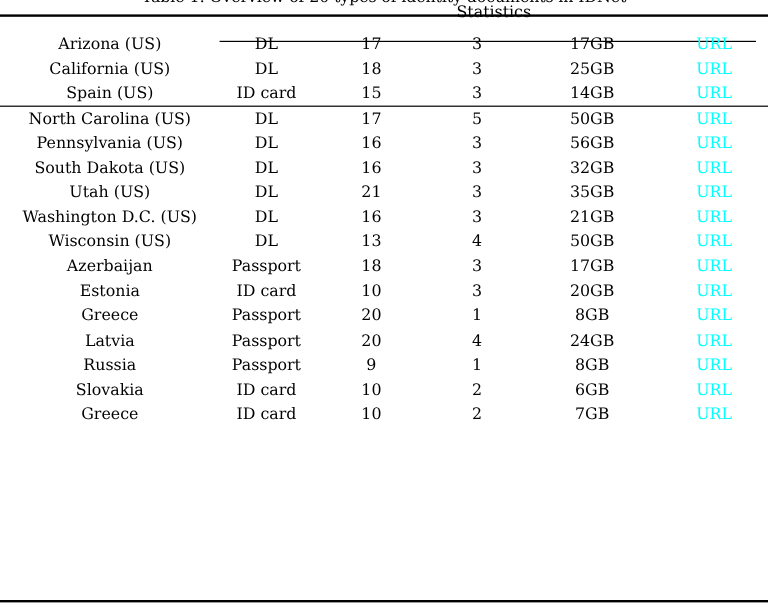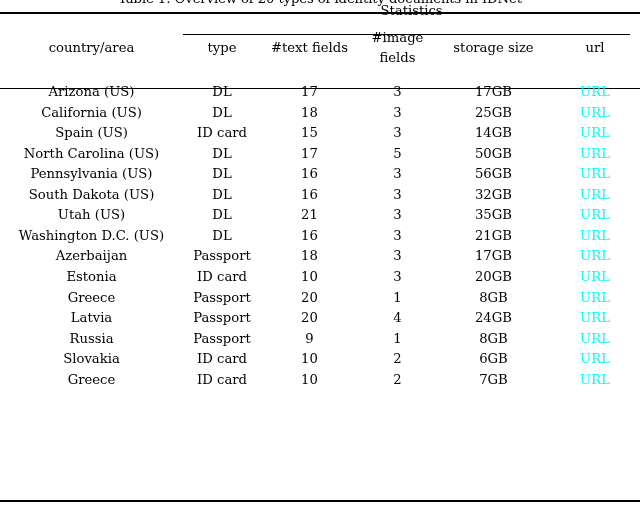--- a/index.html
+++ b/index.html
@@ -129,31 +129,20 @@
         <col class="c-text">
       <col class="c-image">
         <col class="c-storage">
         <col class="c-url">
     </colgroup>
     <thead>
       <tr class="group-row">
         <th></th>
         <th class="group-stats" colspan="5">Statistics</th>
       </tr>
-      <tr class="head-row">
-        <th class="h-country">country/area</th>
-        <th class="h-type">type</th>
-        <th class="h-text">#text fields</th>
-        <th class="h-image">
-          <span>#image</span><br>
-          <span>fields</span>
-        </th>
-        <th class="h-storage">storage size</th>
-        <th class="h-url">url</th>
-      </tr>
     </thead>
     <tbody id="tbody">
       <tr class="gap-row">
         <td colspan="6"></td>
       </tr>
     <tr class="data-row">
           <td class="cell-country">Arizona (US)</td>
           <td class="cell-type">DL</td>
           <td class="cell-text-fields">17</td>
           <td class="cell-image-fields">3</td>
@@ -210,20 +199,28 @@
         </tr>
         <tr class="data-row">
           <td class="cell-country">Washington D.C. (US)</td>
           <td class="cell-type">DL</td>
           <td class="cell-text-fields">16</td>
           <td class="cell-image-fields">3</td>
           <td class="cell-storage">21GB</td>
           <td class="cell-url"><a class="url-link" href="#">URL</a></td>
         </tr>
         <tr class="data-row">
+          <td class="cell-country">Wisconsin (US)</td>
+          <td class="cell-type">DL</td>
+          <td class="cell-text-fields">13</td>
+          <td class="cell-image-fields">4</td>
+          <td class="cell-storage">50GB</td>
+          <td class="cell-url"><a class="url-link" href="#">URL</a></td>
+        </tr>
+        <tr class="data-row">
           <td class="cell-country">Azerbaijan</td>
           <td class="cell-type">Passport</td>
           <td class="cell-text-fields">18</td>
           <td class="cell-image-fields">3</td>
           <td class="cell-storage">17GB</td>
           <td class="cell-url"><a class="url-link" href="#">URL</a></td>
         </tr>
         <tr class="data-row">
           <td class="cell-country">Estonia</td>
           <td class="cell-type">ID card</td>

